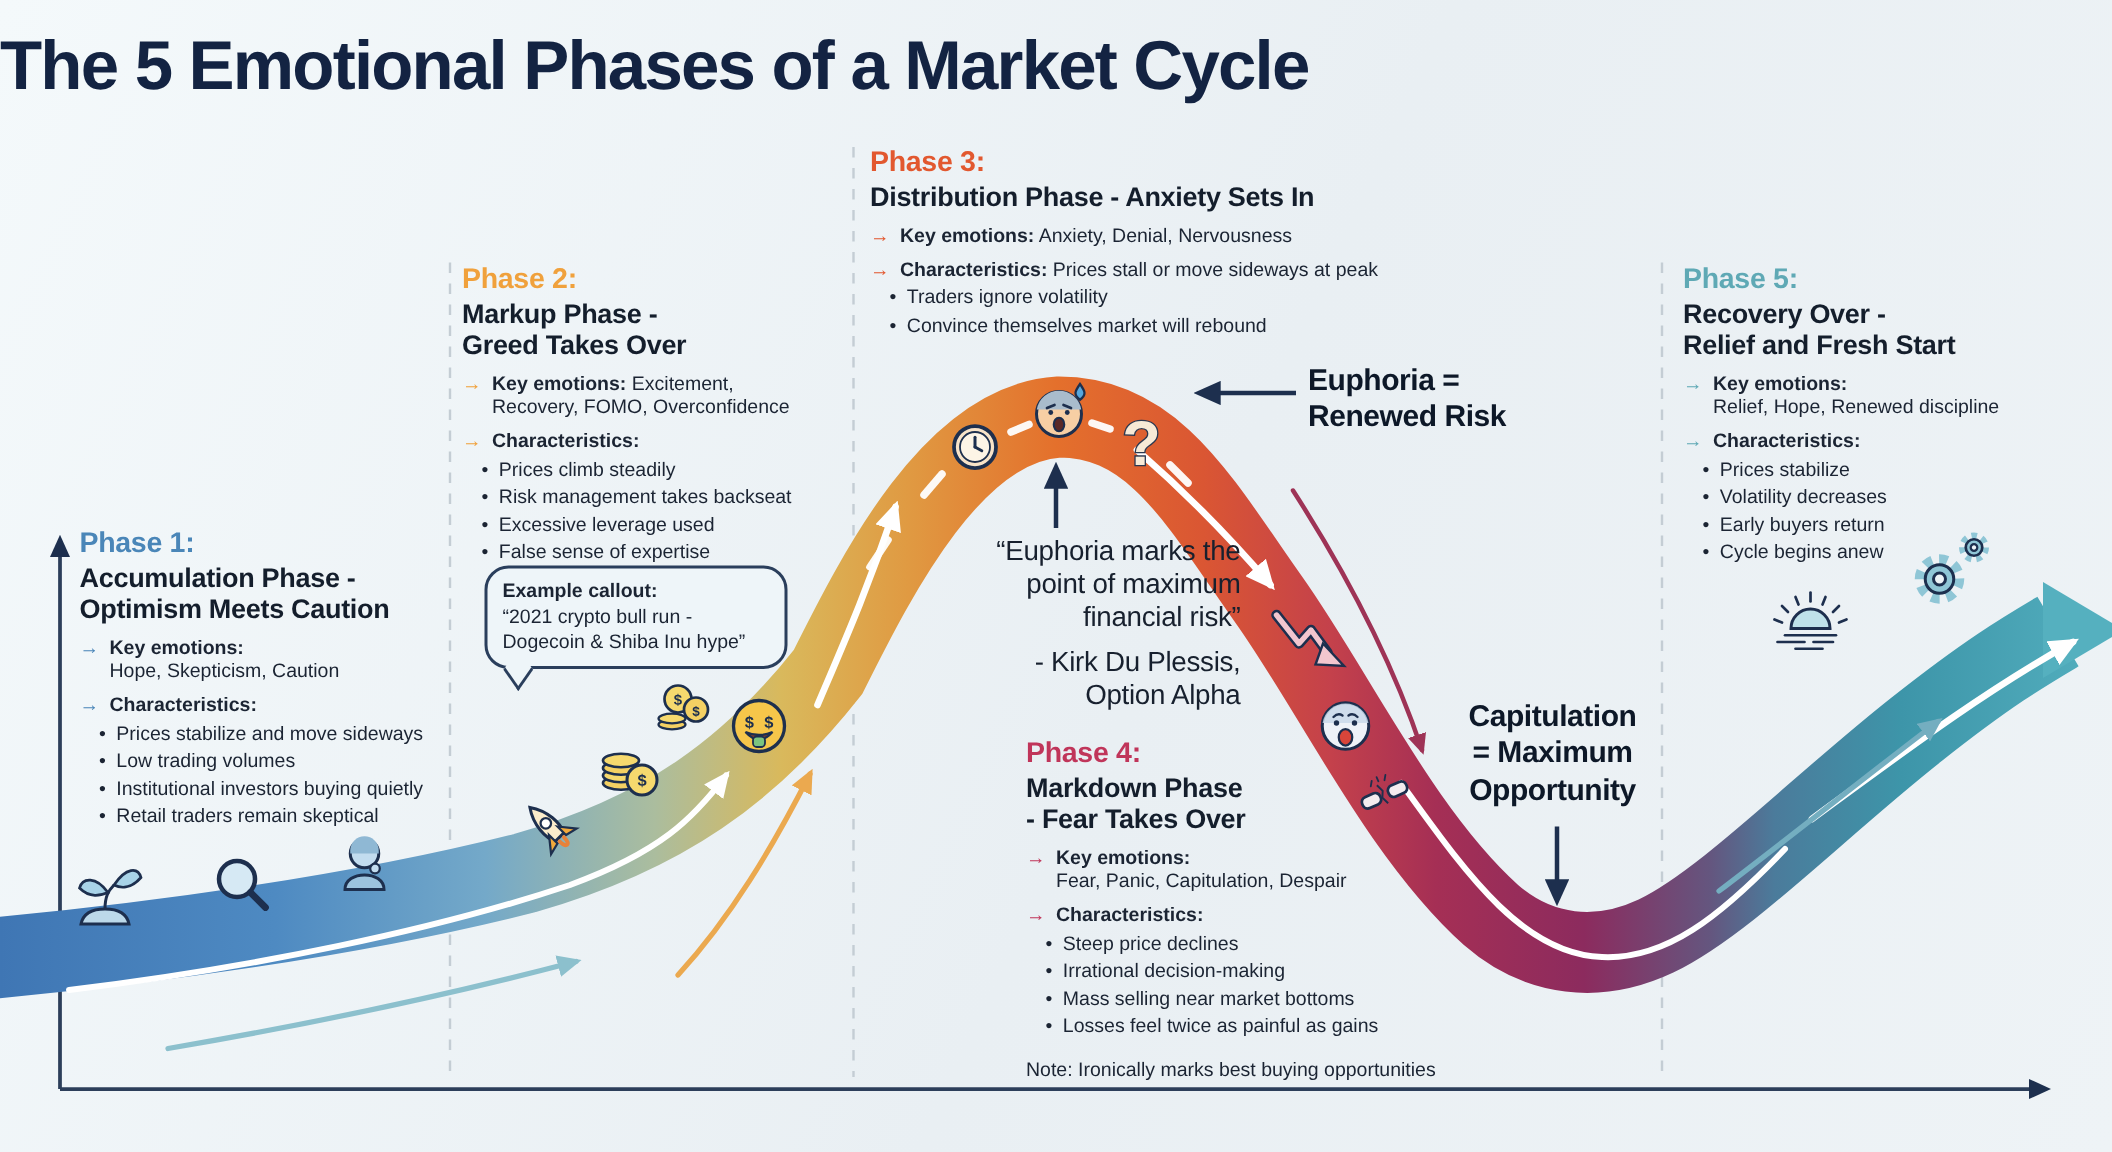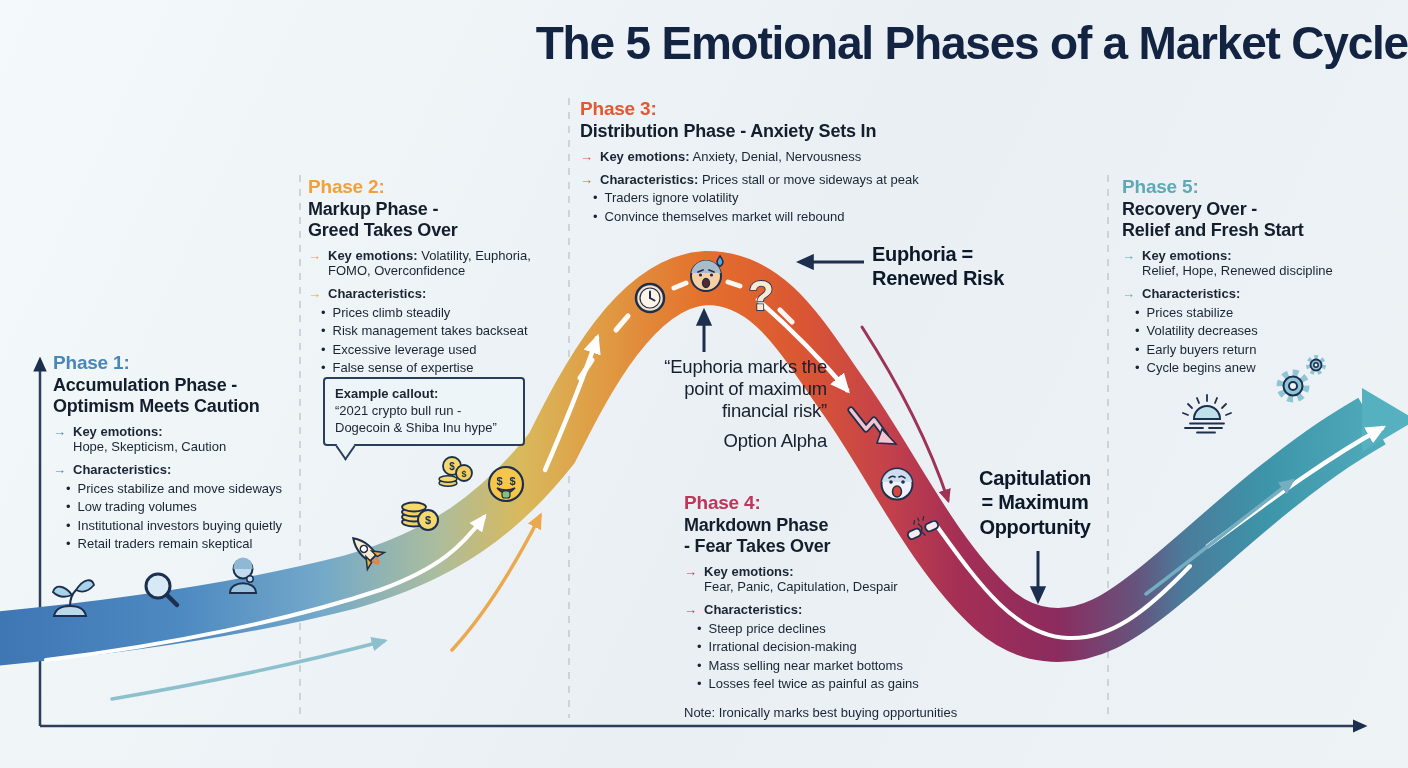--- a/index.html
+++ b/index.html
@@ -3,40 +3,40 @@
 <meta charset="utf-8">
 <style>
   html,body{margin:0;padding:0}
   body{
     width:1408px;height:768px;overflow:hidden;position:relative;
     background:linear-gradient(115deg,#f4f9fb 0%,#e9eff3 55%,#eef3f6 100%);
     font-family:"Liberation Sans","DejaVu Sans",sans-serif;color:#1b2433;
   }
   .canvas{position:absolute;inset:0}
   h1.title{
-    position:absolute;top:16px;left:0;width:100%;margin:0;text-align:right;
+    position:absolute;top:16px;left:0;width:100%;margin:0;text-align:left;
     font-size:46px;font-weight:bold;letter-spacing:-1.2px;color:#132342;
   }
   svg.scene{position:absolute;left:0;top:0}
   .phase{position:absolute;line-height:1.18}
   .plabel{font-size:19px;font-weight:bold;margin-bottom:1px;letter-spacing:-0.2px}
   .ptitle{font-size:18px;font-weight:bold;color:#141e2c;line-height:1.15;margin-bottom:4px;letter-spacing:-0.2px}
   .ptitle .tl{display:block}
   .row{display:flex;gap:7px;margin-top:7px;font-size:13px;line-height:1.2}
   .ab{font-weight:bold;font-size:13px;flex:0 0 auto}
   .bl{font-weight:bold}
   .stack{display:block}
   ul.chars{list-style:none;margin:3px 0 0 0;padding:0 0 0 13px;font-size:13px;line-height:1.2}
   ul.chars li{margin-top:3px}
   ul.chars li::before{content:"•";margin-right:7px}
   .c1{color:#4a86b8}.c2{color:#f0a13c}.c3{color:#e2582f}.c4{color:#c0355a}.c5{color:#5fa9b5}
   .note{margin-top:13px;font-size:13px}
   .callout{
     position:absolute;left:323px;top:377px;width:178px;background:#eef5f9;
-    border:2px solid #2a3e5c;border-radius:4px;padding:7px 10px;font-size:13px;line-height:1.3;z-index:3;
+    border:2px solid #2a3e5c;border-radius:16px;padding:7px 10px;font-size:13px;line-height:1.3;z-index:3;
   }
   .callout .ct{font-weight:bold}
   .callout::after{
     content:"";position:absolute;left:12px;bottom:-11px;width:15px;height:15px;background:#eef5f9;
     border-left:2px solid #2a3e5c;border-bottom:2px solid #2a3e5c;transform:rotate(-45deg) skew(-10deg,-10deg);
   }
   .quote{position:absolute;left:583px;top:356px;width:244px;text-align:right;
     font-size:18.5px;line-height:1.18;color:#17202e;z-index:2;letter-spacing:-0.2px}
   .quote span{display:block}
   .quote .attr{margin-top:9px}
@@ -281,21 +281,21 @@
 
   <div class="phase" style="left:308px;top:176px;width:232px">
     <div class="plabel c2">Phase 2:</div>
     <div class="ptitle">
       <span class="tl">Markup Phase -</span>
       <span class="tl">Greed Takes Over</span>
     </div>
     <div class="row">
       <span class="ab c2">→</span>
       <div><span class="bl">Key emotions:</span>
-        <span>Volatility, Euphoria, FOMO, Overconfidence</span></div>
+        <span>Excitement, Recovery, FOMO, Overconfidence</span></div>
     </div>
     <div class="row">
       <span class="ab c2">→</span>
       <div><span class="bl">Characteristics:</span></div>
     </div>
     <ul class="chars">
           <li>Prices climb steadily</li>
           <li>Risk management takes backseat</li>
           <li>Excessive leverage used</li>
           <li>False sense of expertise</li>
@@ -374,20 +374,21 @@
     <div class="ct">Example callout:</div>
     <div>“2021 crypto bull run -</div>
     <div>Dogecoin &amp; Shiba Inu hype”</div>
   </div>
 
   <div class="quote">
     <span>“Euphoria marks the</span>
     <span>point of maximum</span>
     <span>financial risk”</span>
     <div class="attr">
+      <span>- Kirk Du Plessis,</span>
       <span>Option Alpha</span>
     </div>
   </div>
 
   <div class="bigcap" id="euphoria">
     <span>Euphoria =</span>
     <span>Renewed Risk</span>
   </div>
 
   <div class="bigcap" id="capitulation">

